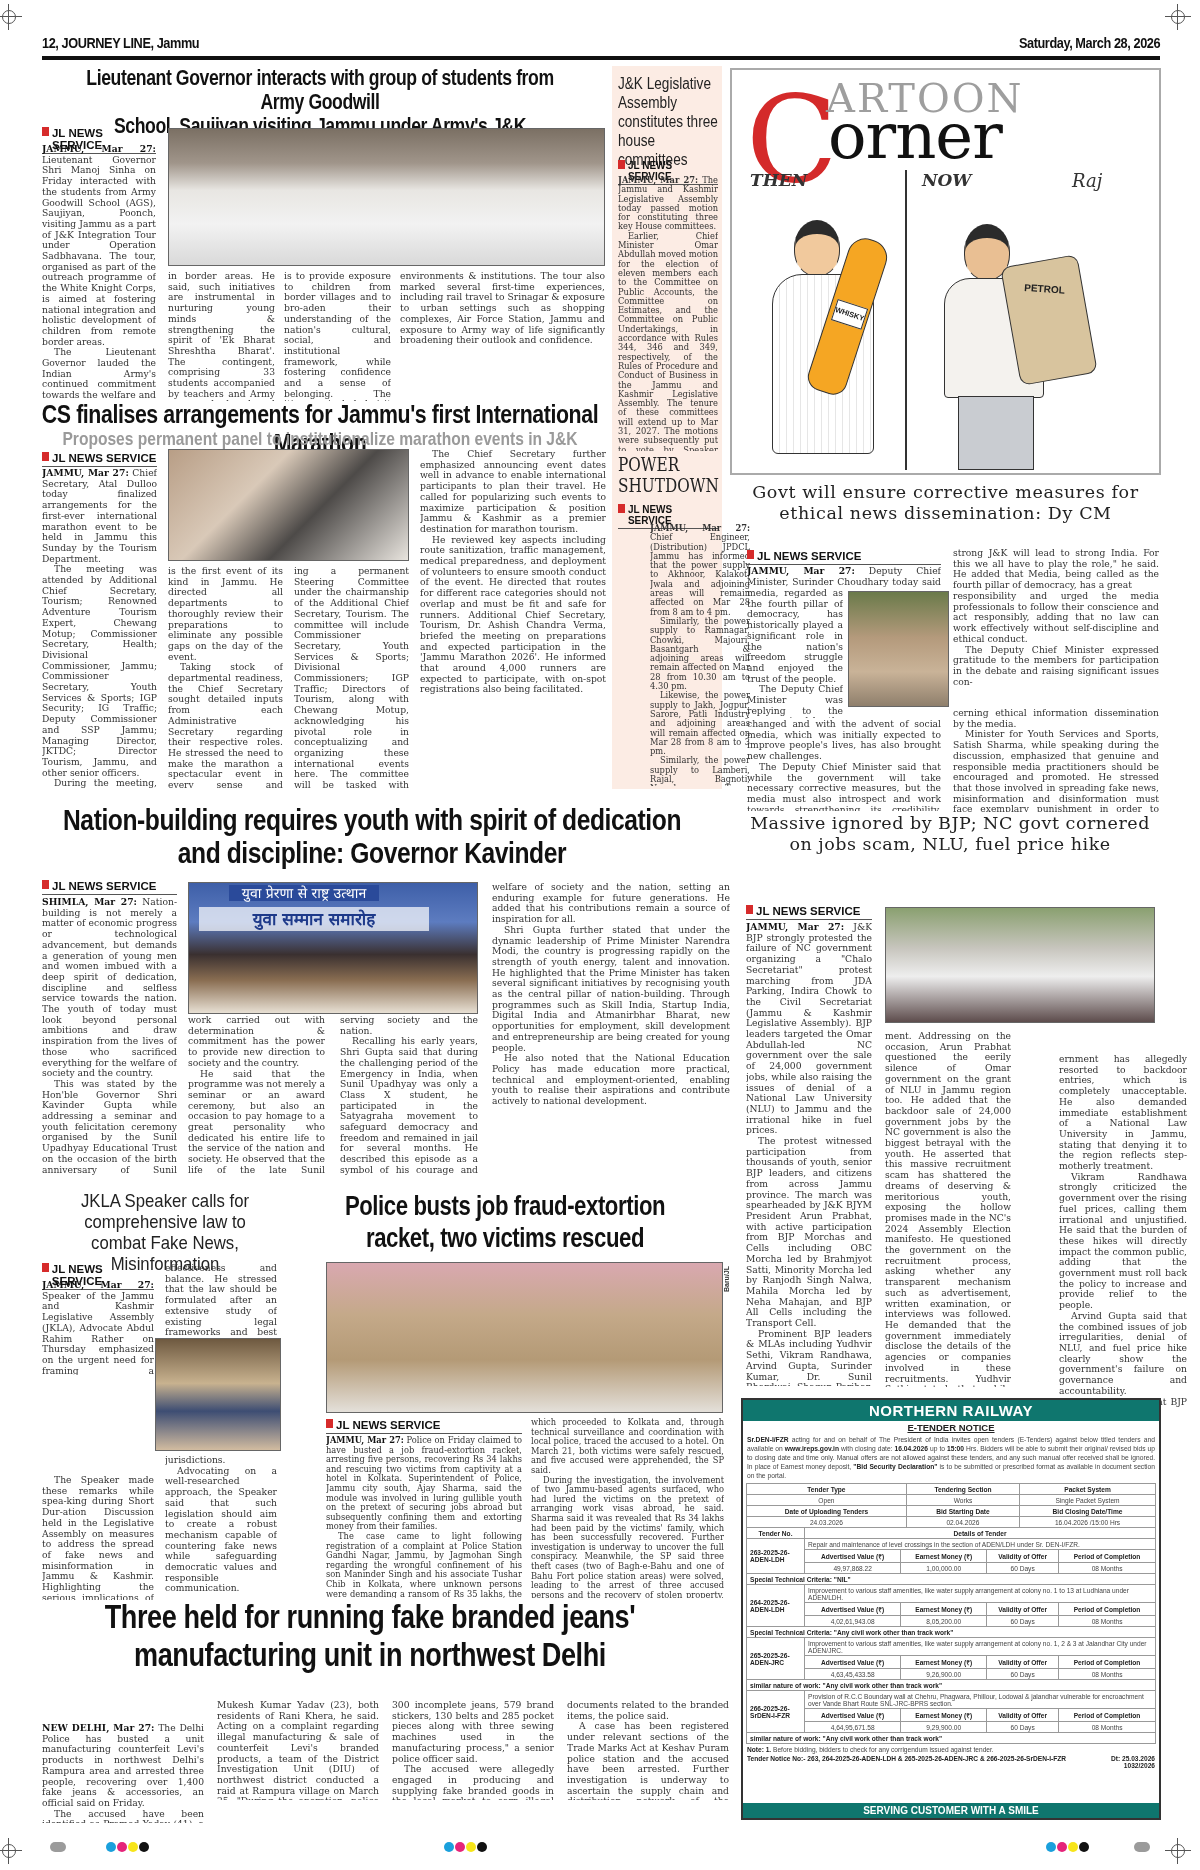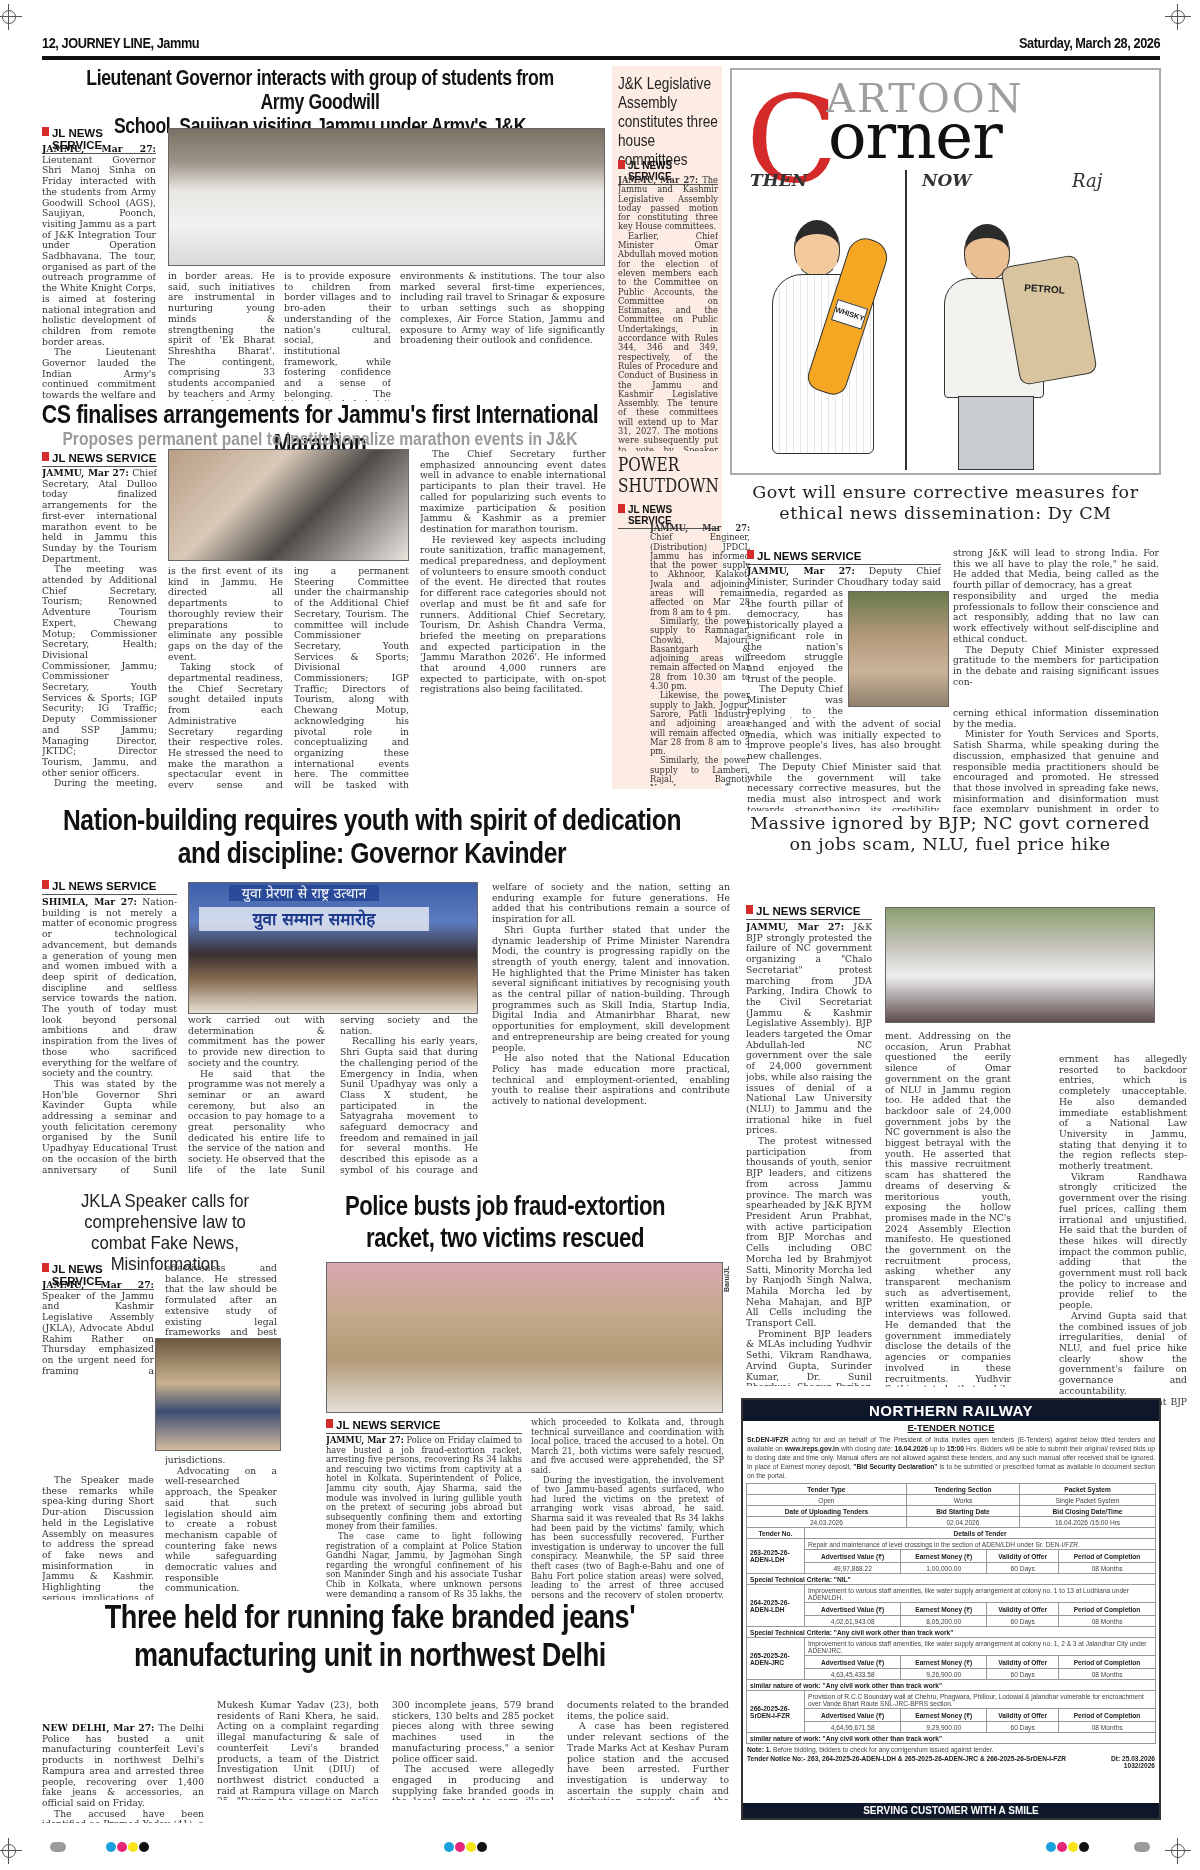--- a/index.html
+++ b/index.html
@@ -46,21 +46,21 @@
   .col-sm p { text-indent: 10px; }
   .col-sm p.first { text-indent: 0; }
 
   .cartoon { border: 2px solid #aaa; background: #fff; }
   .c-big-c { font-family: "DejaVu Serif", serif; color: #d42a2a; font-size: 120px; line-height: 1; }
   .c-artoon { font-family: "DejaVu Serif", serif; color: #9e9e9e; font-size: 40px; letter-spacing: 2px; line-height: 1; }
   .c-orner { font-family: "DejaVu Serif", serif; color: #111; font-size: 64px; line-height: 1; letter-spacing: -1px; }
   .c-label { font-family: "DejaVu Serif", serif; font-style: italic; font-weight: 700; font-size: 17px; color: #333; }
 
   .ad { border: 2px solid #333; background: #fff; }
-  .ad-band { background: #0f172a; color: #fff; text-align: center; font-family: "Liberation Sans", sans-serif; font-weight: 700; }
+  .ad-band { background: #0f766e; color: #fff; text-align: center; font-family: "Liberation Sans", sans-serif; font-weight: 700; }
   .ad-title { font-family: "Liberation Sans", sans-serif; font-weight: 700; text-align: center; text-decoration: underline; color: #222; }
   .ad-body { font-family: "Liberation Sans", sans-serif; font-size: 6.7px; line-height: 9px; color: #444; text-align: justify; }
   .ad-body b { color: #222; }
   table.ad-t { border-collapse: collapse; width: 100%; font-family: "Liberation Sans", sans-serif; font-size: 6.6px; color: #444; }
   table.ad-t td { border: 1px solid #999; padding: 1.5px 3px; text-align: center; }
   table.ad-t td.h { font-weight: 700; color: #222; }
   table.ad-t td.l { text-align: left; }
   table.ad-t td.crit { text-align: left; font-weight: 700; color: #222; }
   .ad-note { font-family: "Liberation Sans", sans-serif; font-size: 6.6px; color: #444; }
   .ad-note b { color: #222; }

